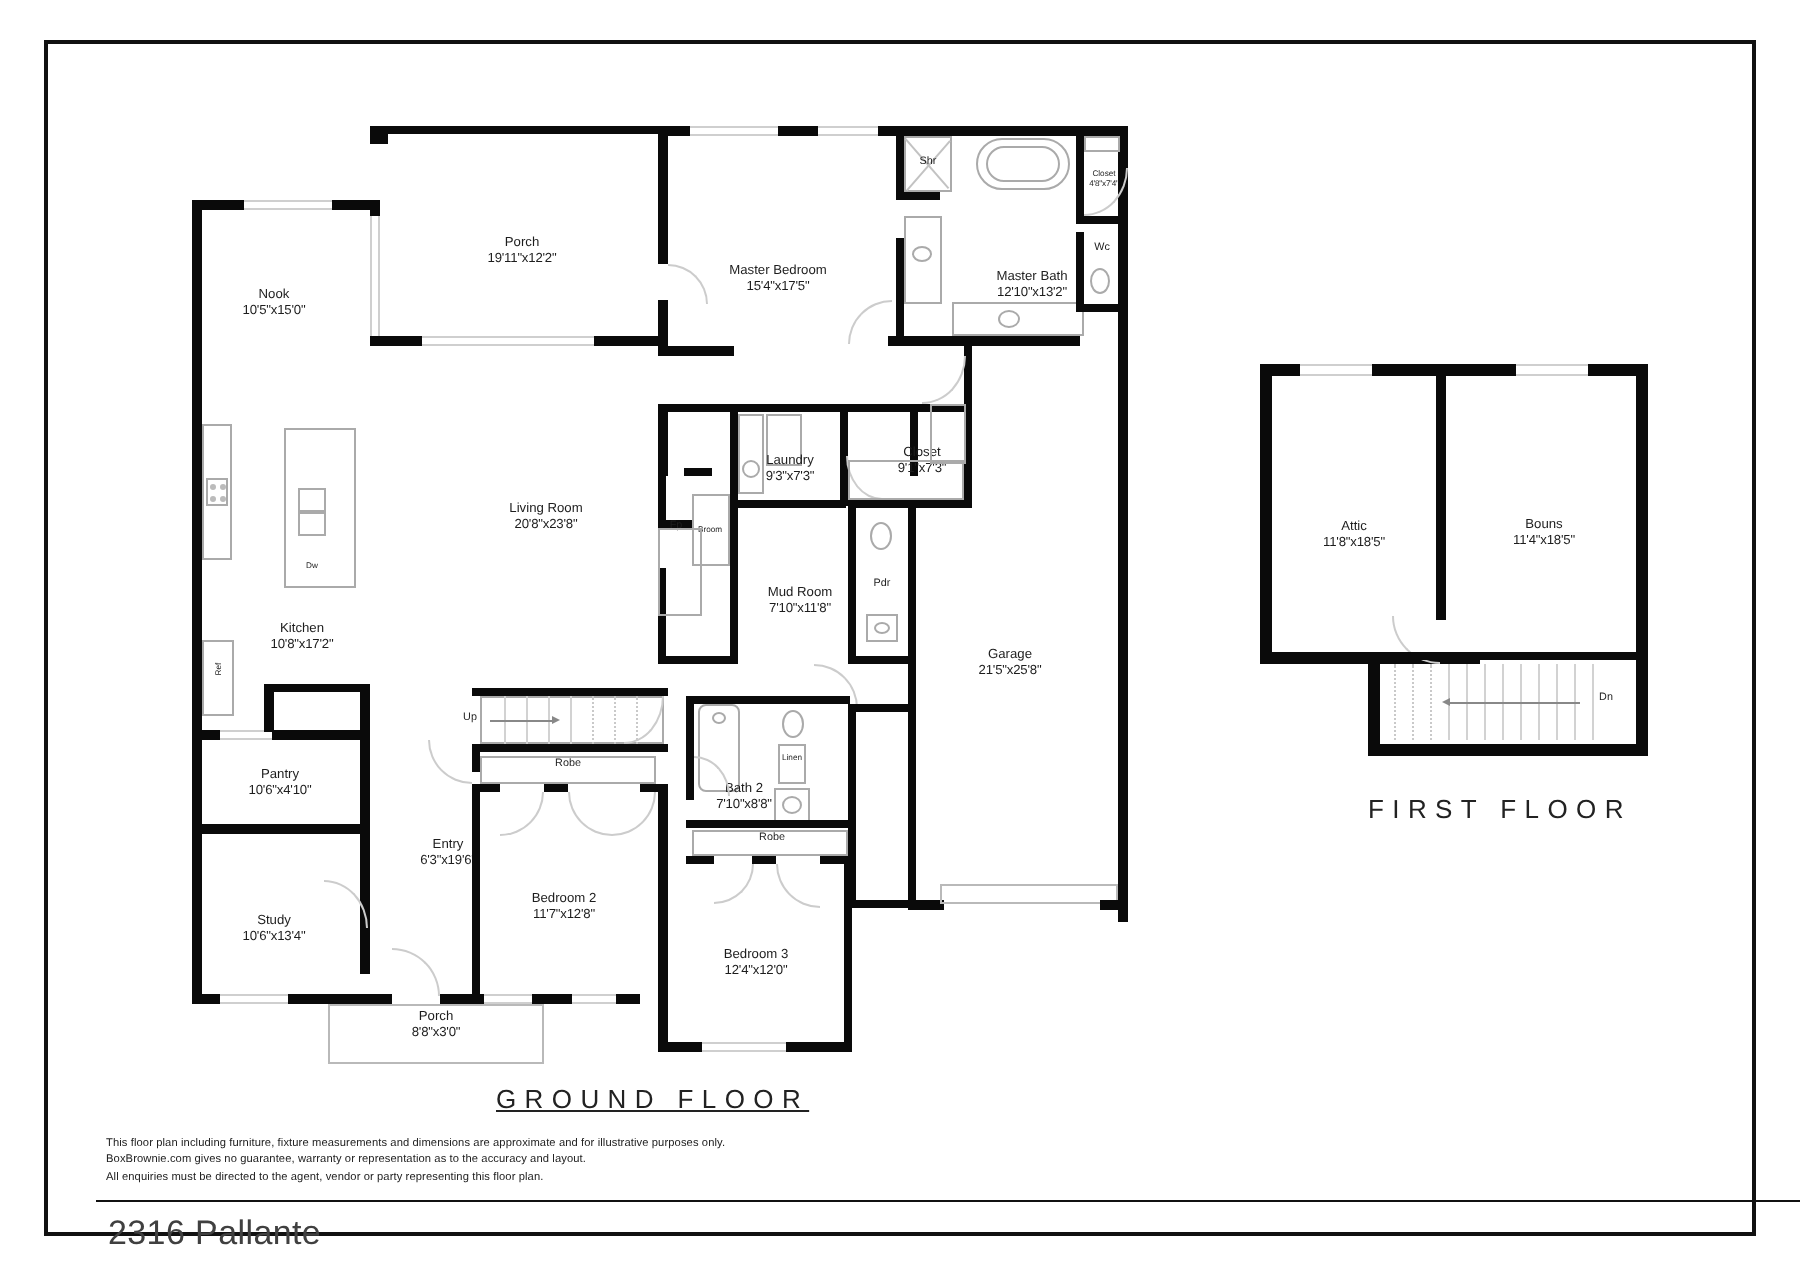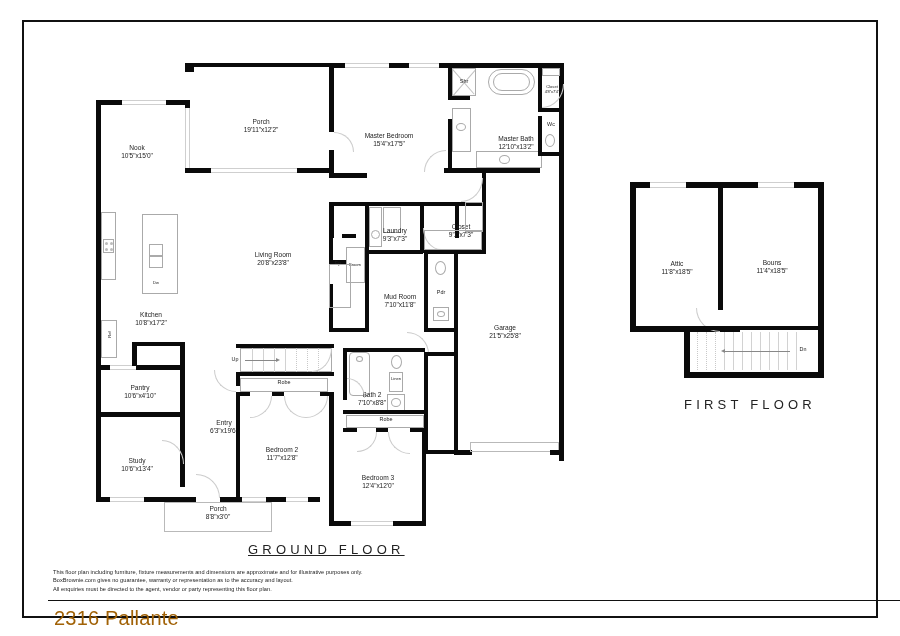--- a/index.html
+++ b/index.html
@@ -10,22 +10,22 @@
   
   #frame{position:absolute;left:22px;top:20px;width:856px;height:598px;
          border:2px solid #111;box-sizing:border-box;background:#fff;}
 
   #divider{position:absolute;left:24px;top:578px;width:852px;height:1px;background:#111;}
 
   #disclaimer{position:absolute;left:29px;top:546px;width:520px;
               font-size:5.6px;line-height:8.4px;color:#222;letter-spacing:.05px;}
   #disclaimer div{white-space:nowrap;}
 
-  #planTitle{position:absolute;left:30px;top:585px;font-size:20px;
-             font-weight:400;color:#a16207;letter-spacing:.2px;}
+  #planTitle{position:absolute;left:30px;top:585px;font-size:17px;
+             font-weight:400;color:#404040;letter-spacing:.2px;}
 
   
   .floor-caption{position:absolute;font-size:13px;letter-spacing:4.2px;
                  color:#222;font-weight:400;white-space:nowrap;}
   #groundCaption{left:224px;top:520px;text-decoration:underline;}
   #firstCaption{left:660px;top:375px;}
 
   
   .plan{position:absolute;}
   

